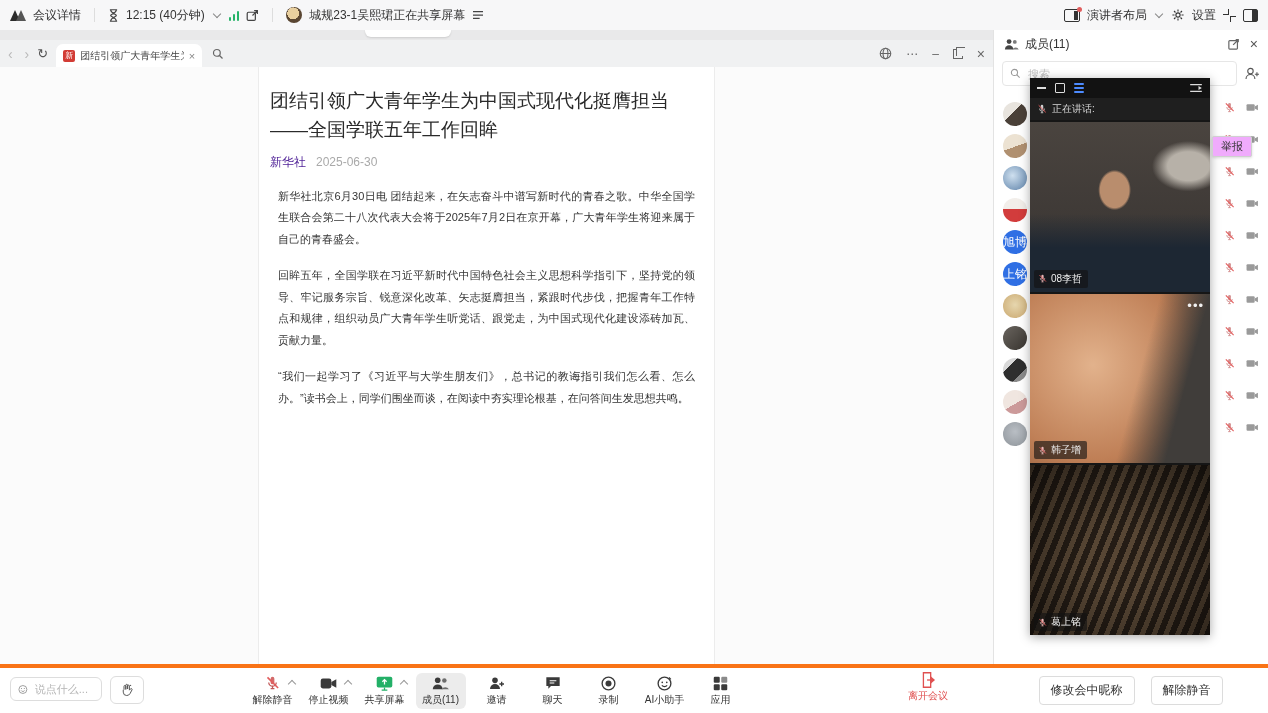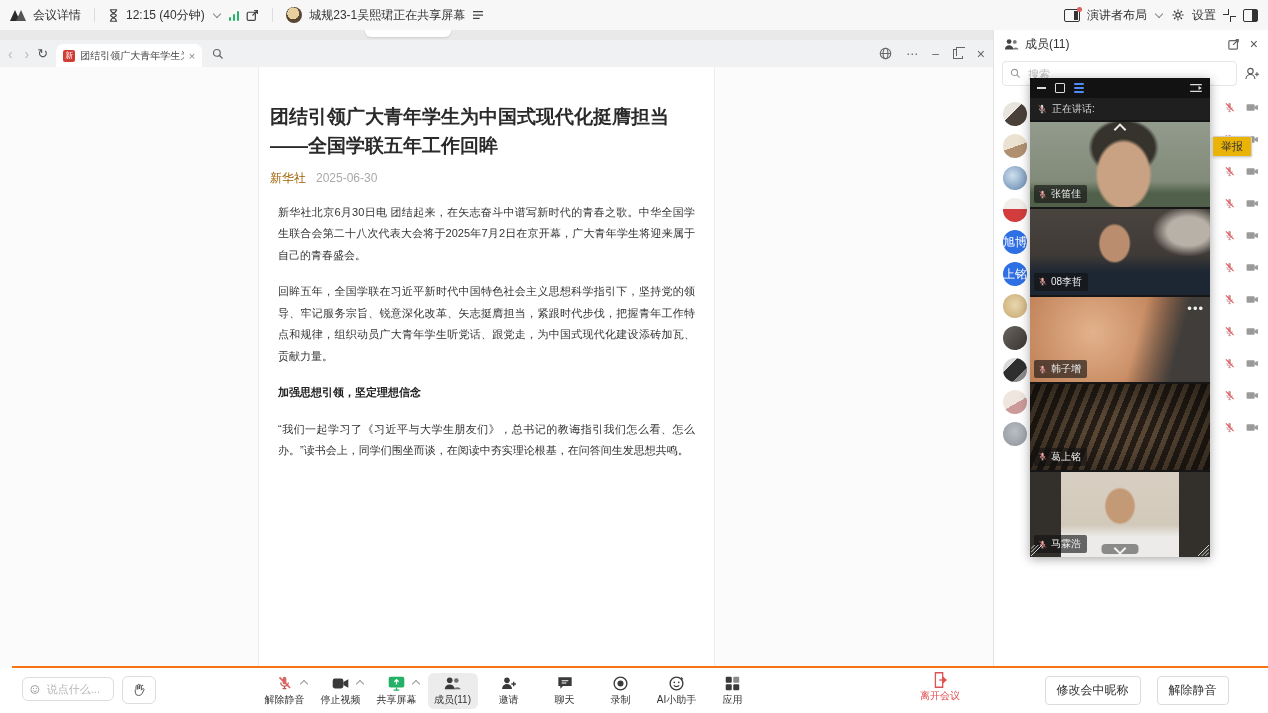--- a/index.html
+++ b/index.html
@@ -38,23 +38,23 @@
   .tab{height:23px;align-self:flex-end;background:#fff;border-radius:7px 7px 0 0;display:flex;align-items:center;gap:5px;width:132px;padding:0 7px;font-size:10px;color:#444;}
   .favicon{width:12px;height:12px;background:#d23c35;border-radius:2px;color:#fff;font-size:8px;line-height:12px;text-align:center;flex:none;}
   .tab-title{flex:1;white-space:nowrap;overflow:hidden;}
   .tab-close{color:#888;font-size:11px;}
   .newtab-search{margin-left:10px;}
   .chrome-right{margin-left:auto;display:flex;align-items:center;gap:14px;color:#666;font-size:12px;}
   .restore-ic{width:8px;height:8px;border:1.2px solid #666;position:relative;}
   .restore-ic:before{content:"";position:absolute;left:2px;bottom:2px;width:8px;height:8px;border:1.2px solid #666;border-right:none;border-bottom:none;background:#f0f1f2;}
   .content{position:absolute;top:37px;left:0;right:0;bottom:0;background:#fbfbfb;overflow:hidden;}
   .page{position:absolute;left:258px;top:0;width:457px;height:100%;background:#fff;border-left:1px solid #ececec;border-right:1px solid #ececec;box-sizing:border-box;padding:20px 11px 0 11px;}
-  .art-title{font-size:19px;line-height:1.5;font-weight:bold;color:#2a2a2a;margin:16px 0 10px 0;}
+  .art-title{font-size:19px;line-height:1.5;font-weight:normal;color:#2a2a2a;margin:0 0 10px 0;}
   .byline{font-size:12px;margin-bottom:4px;}
-  .src{color:#a16207;margin-right:10px;text-align:right;}
+  .src{color:#4c1d95;margin-right:10px;text-align:right;}
   .date{color:#a9a9a9;text-align:center;}
   .sec{font-size:11px;line-height:1.95;margin:15px 8px;text-align:justify;color:#333;}
   .sec.h{font-weight:bold;color:#222;}
 
   
   .panel{position:absolute;top:30px;left:993px;width:275px;height:638px;background:#fff;border-left:1px solid #e3e3e3;box-sizing:border-box;}
   .panel-header{height:28px;display:flex;align-items:center;gap:6px;padding:0 10px;font-size:12px;color:#333;}
   .ph-right{margin-left:auto;display:flex;align-items:center;gap:10px;color:#666;}
   .search-row{display:flex;align-items:center;gap:8px;padding:3px 8px 5px 8px;}
   .search-box{flex:1;height:23px;border:1px solid #e6e6e6;border-radius:4px;display:flex;align-items:center;gap:5px;padding:0 7px;background:#fff;}
@@ -66,24 +66,24 @@
   .a2{background:linear-gradient(160deg,#ece2d2 0 52%,#b09070 52%);}
   .a3{background:radial-gradient(circle at 40% 40%,#cfe0ef,#5b80a8);}
   .a4{background:linear-gradient(to bottom,#f2eeea 0 45%,#d23c3c 45%);}
   .a5,.a6{background:#2f6fe4;}
   .a7{background:radial-gradient(circle at 50% 45%,#e6d6ae,#caa86f);}
   .a8{background:linear-gradient(135deg,#6a655f,#38342f);}
   .a9{background:linear-gradient(135deg,#d9d9d9 0 30%,#2e2e2e 30% 70%,#8a8a8a 70%);}
   .a10{background:linear-gradient(150deg,#f0e6e0 0 55%,#cc9a9a 55%);}
   .a11{background:radial-gradient(circle at 50% 40%,#b9bec4,#8f959b);}
   .row-icons{margin-left:auto;display:flex;gap:11px;align-items:center;}
-  .report{position:absolute;left:1212px;top:136px;z-index:30;background:#eab308;border:1px solid #d0d0d0;border-radius:2px;font-size:11px;color:#333;padding:2px 8px;box-shadow:0 1px 3px rgba(0,0,0,.15);}
+  .report{position:absolute;left:1212px;top:136px;z-index:30;background:#f0abfc;border:1px solid #d0d0d0;border-radius:2px;font-size:11px;color:#333;padding:2px 8px;box-shadow:0 1px 3px rgba(0,0,0,.15);}
 
   
-  .strip{position:absolute;left:1030px;top:78px;width:180px;height:479px;background:#161616;z-index:20;display:flex;flex-direction:column;box-shadow:0 2px 10px rgba(0,0,0,.35);}
+  .strip{position:absolute;left:1030px;top:78px;width:180px;height:557px;background:#161616;z-index:20;display:flex;flex-direction:column;box-shadow:0 2px 10px rgba(0,0,0,.35);}
   .strip-controls{height:20px;background:#121212;display:flex;align-items:center;gap:9px;padding:0 7px;flex:none;}
   .sc-minus{width:9px;height:2px;background:#ddd;}
   .sc-square{width:8px;height:8px;border:1.4px solid #ddd;border-radius:1px;}
   .sc-list{display:flex;flex-direction:column;gap:1.5px;}
   .sc-list i{width:10px;height:2.2px;background:#4d8bff;border-radius:1px;}
   .sc-collapse{margin-left:auto;}
   .speaking{height:22px;background:#1f1f1f;display:flex;align-items:center;gap:5px;padding:0 7px;font-size:10px;color:#d8d8d8;flex:none;}
   .tile{flex:1;position:relative;overflow:hidden;margin-top:2px;}
   .v1{background:
       radial-gradient(ellipse 46px 58px at 52% 62%,#c9a183 0 55%,rgba(201,161,131,0) 62%),
@@ -111,21 +111,21 @@
   .chev-big{width:7px;height:7px;border-right:2px solid rgba(255,255,255,.9);border-bottom:2px solid rgba(255,255,255,.9);}
   .chev-up-ov{position:absolute;top:3px;left:50%;transform:translateX(-50%);z-index:3;}
   .chev-up-ov .chev-big{transform:rotate(-135deg);display:block;}
   .chev-dn-ov{position:absolute;bottom:3px;left:50%;transform:translateX(-50%);z-index:3;background:rgba(20,20,20,.45);border-radius:4px;padding:3px 14px 1px 14px;}
   .chev-dn-ov .chev-big{transform:rotate(45deg);display:block;margin-top:-3px;}
   .dots-ov{position:absolute;top:4px;right:6px;color:#f0f0f0;font-size:13px;letter-spacing:1px;z-index:3;}
   .rz{position:absolute;bottom:1px;z-index:3;}
   .rz.l{left:1px;}.rz.r{right:1px;}
 
   
-  .bottombar{position:absolute;left:12px;bottom:0;right:0;height:45px;background:#fff;border-top:2px solid #f97316;z-index:40;}
+  .bottombar{position:absolute;left:0;bottom:0;right:0;height:45px;background:#fff;border-top:4px solid #f97316;z-index:40;}
   .msg-input{position:absolute;left:10px;top:9px;width:92px;height:24px;border:1px solid #ddd;border-radius:6px;display:flex;align-items:center;gap:5px;padding:0 7px;box-sizing:border-box;}
   .msg-input input{border:none;outline:none;width:100%;font-size:11px;font-family:inherit;color:#333;}
   .msg-input input::placeholder{color:#b5b5b5;}
   .hand-btn{position:absolute;left:110px;top:8px;width:32px;height:26px;border:1px solid #ddd;border-radius:6px;display:flex;align-items:center;justify-content:center;background:#fff;}
   .tools{position:absolute;left:0;top:0;width:993px;height:45px;display:flex;align-items:center;justify-content:center;gap:6px;}
   .tool{width:50px;display:flex;flex-direction:column;align-items:center;gap:1px;font-size:10px;color:#333;position:relative;padding:2px 0;}
   .tool .ic{height:17px;display:flex;align-items:center;justify-content:center;}
   .tool.active{background:#ececec;border-radius:6px;}
   .tool .caret{position:absolute;right:1px;top:7px;}
   .tool .caret .chv{transform:rotate(-135deg);border-color:#999;}
@@ -206,21 +206,20 @@
   </div>
 
   <div class="content">
     <div class="page">
       <h1 class="art-title">团结引领广大青年学生为中国式现代化挺膺担当——全国学联五年工作回眸</h1>
       <div class="byline">
         <span class="src">新华社</span><span class="date">2025-06-30</span>
       </div>
       <p class="sec">新华社北京6月30日电 团结起来，在矢志奋斗中谱写新时代的青春之歌。中华全国学生联合会第二十八次代表大会将于2025年7月2日在京开幕，广大青年学生将迎来属于自己的青春盛会。</p>
       <p class="sec">回眸五年，全国学联在习近平新时代中国特色社会主义思想科学指引下，坚持党的领导、牢记服务宗旨、锐意深化改革、矢志挺膺担当，紧跟时代步伐，把握青年工作特点和规律，组织动员广大青年学生听党话、跟党走，为中国式现代化建设添砖加瓦、贡献力量。</p>
-      <p class="sec h">加强思想引领，坚定理想信念</p>
       <p class="sec">“我们一起学习了《习近平与大学生朋友们》，总书记的教诲指引我们怎么看、怎么办。”读书会上，同学们围坐而谈，在阅读中夯实理论根基，在问答间生发思想共鸣。</p>
 
     </div>
   </div>
 </div>
 
 <div class="panel">
   <div class="panel-header">
     <svg width="15" height="12" viewBox="0 0 24 20">
         <circle cx="8" cy="6" r="4" fill="#444"></circle>
@@ -426,33 +425,20 @@
   </div>
   <div class="speaking">
     <svg width="10" height="10" viewBox="0 0 24 24">
         <path d="M9 5a3 3 0 0 1 6 0v6a3 3 0 0 1-6 0z" fill="#cfcfcf"></path>
         <path d="M6 11a6 6 0 0 0 12 0M12 17v4M9 21h6" stroke="#cfcfcf" stroke-width="2" fill="none"></path>
         <path d="M4 3l17 17" stroke="#e25c5c" stroke-width="2.4"></path>
       </svg>
     <span>正在讲话:</span>
   </div>
 
-  <div class="tile v1">
-    <span class="chev-up-ov">
-        <span class="chev-big"></span>
-      </span>
-    <span class="badge">
-        <svg width="9" height="9" viewBox="0 0 24 24">
-          <path d="M9 5a3 3 0 0 1 6 0v6a3 3 0 0 1-6 0z" fill="#e8b7b7"></path>
-          <path d="M6 11a6 6 0 0 0 12 0M12 17v4M9 21h6" stroke="#e8b7b7" stroke-width="2" fill="none"></path>
-          <path d="M4 3l17 17" stroke="#e25c5c" stroke-width="2.4"></path>
-        </svg>
-        <span>张笛佳</span>
-      </span>
-  </div>
   <div class="tile v2">
     <span class="badge">
         <svg width="9" height="9" viewBox="0 0 24 24">
           <path d="M9 5a3 3 0 0 1 6 0v6a3 3 0 0 1-6 0z" fill="#e8b7b7"></path>
           <path d="M6 11a6 6 0 0 0 12 0M12 17v4M9 21h6" stroke="#e8b7b7" stroke-width="2" fill="none"></path>
           <path d="M4 3l17 17" stroke="#e25c5c" stroke-width="2.4"></path>
         </svg>
         <span>08李哲</span>
       </span>
   </div>
@@ -469,40 +455,20 @@
   </div>
   <div class="tile v4">
     <span class="badge">
         <svg width="9" height="9" viewBox="0 0 24 24">
           <path d="M9 5a3 3 0 0 1 6 0v6a3 3 0 0 1-6 0z" fill="#e8b7b7"></path>
           <path d="M6 11a6 6 0 0 0 12 0M12 17v4M9 21h6" stroke="#e8b7b7" stroke-width="2" fill="none"></path>
           <path d="M4 3l17 17" stroke="#e25c5c" stroke-width="2.4"></path>
         </svg>
         <span>葛上铭</span>
       </span>
-  </div>
-  <div class="tile v5">
-    <span class="v5inner"></span>
-    <span class="badge">
-        <svg width="9" height="9" viewBox="0 0 24 24">
-          <path d="M9 5a3 3 0 0 1 6 0v6a3 3 0 0 1-6 0z" fill="#e8b7b7"></path>
-          <path d="M6 11a6 6 0 0 0 12 0M12 17v4M9 21h6" stroke="#e8b7b7" stroke-width="2" fill="none"></path>
-          <path d="M4 3l17 17" stroke="#e25c5c" stroke-width="2.4"></path>
-        </svg>
-        <span>马霖浩</span>
-      </span>
-    <span class="chev-dn-ov">
-        <span class="chev-big"></span>
-      </span>
-    <svg class="rz l" width="11" height="11" viewBox="0 0 12 12">
-        <path d="M0 12L12 0M0 8l8-8M0 4l4-4" stroke="#e6e6e6" stroke-width="1"></path>
-      </svg>
-    <svg class="rz r" width="11" height="11" viewBox="0 0 12 12">
-        <path d="M0 12L12 0M4 12l8-8M8 12l4-4" stroke="#e6e6e6" stroke-width="1"></path>
-      </svg>
   </div>
 </div>
 
 <div class="bottombar">
   <div class="msg-input">
     <svg width="13" height="13" viewBox="0 0 16 16">
         <circle cx="8" cy="8" r="6.5" fill="none" stroke="#888" stroke-width="1.3"></circle>
         <circle cx="5.7" cy="6.3" r="0.9" fill="#888"></circle>
         <circle cx="10.3" cy="6.3" r="0.9" fill="#888"></circle>
         <path d="M5 9.5a3.5 3.5 0 0 0 6 0" fill="none" stroke="#888" stroke-width="1.3"></path>

